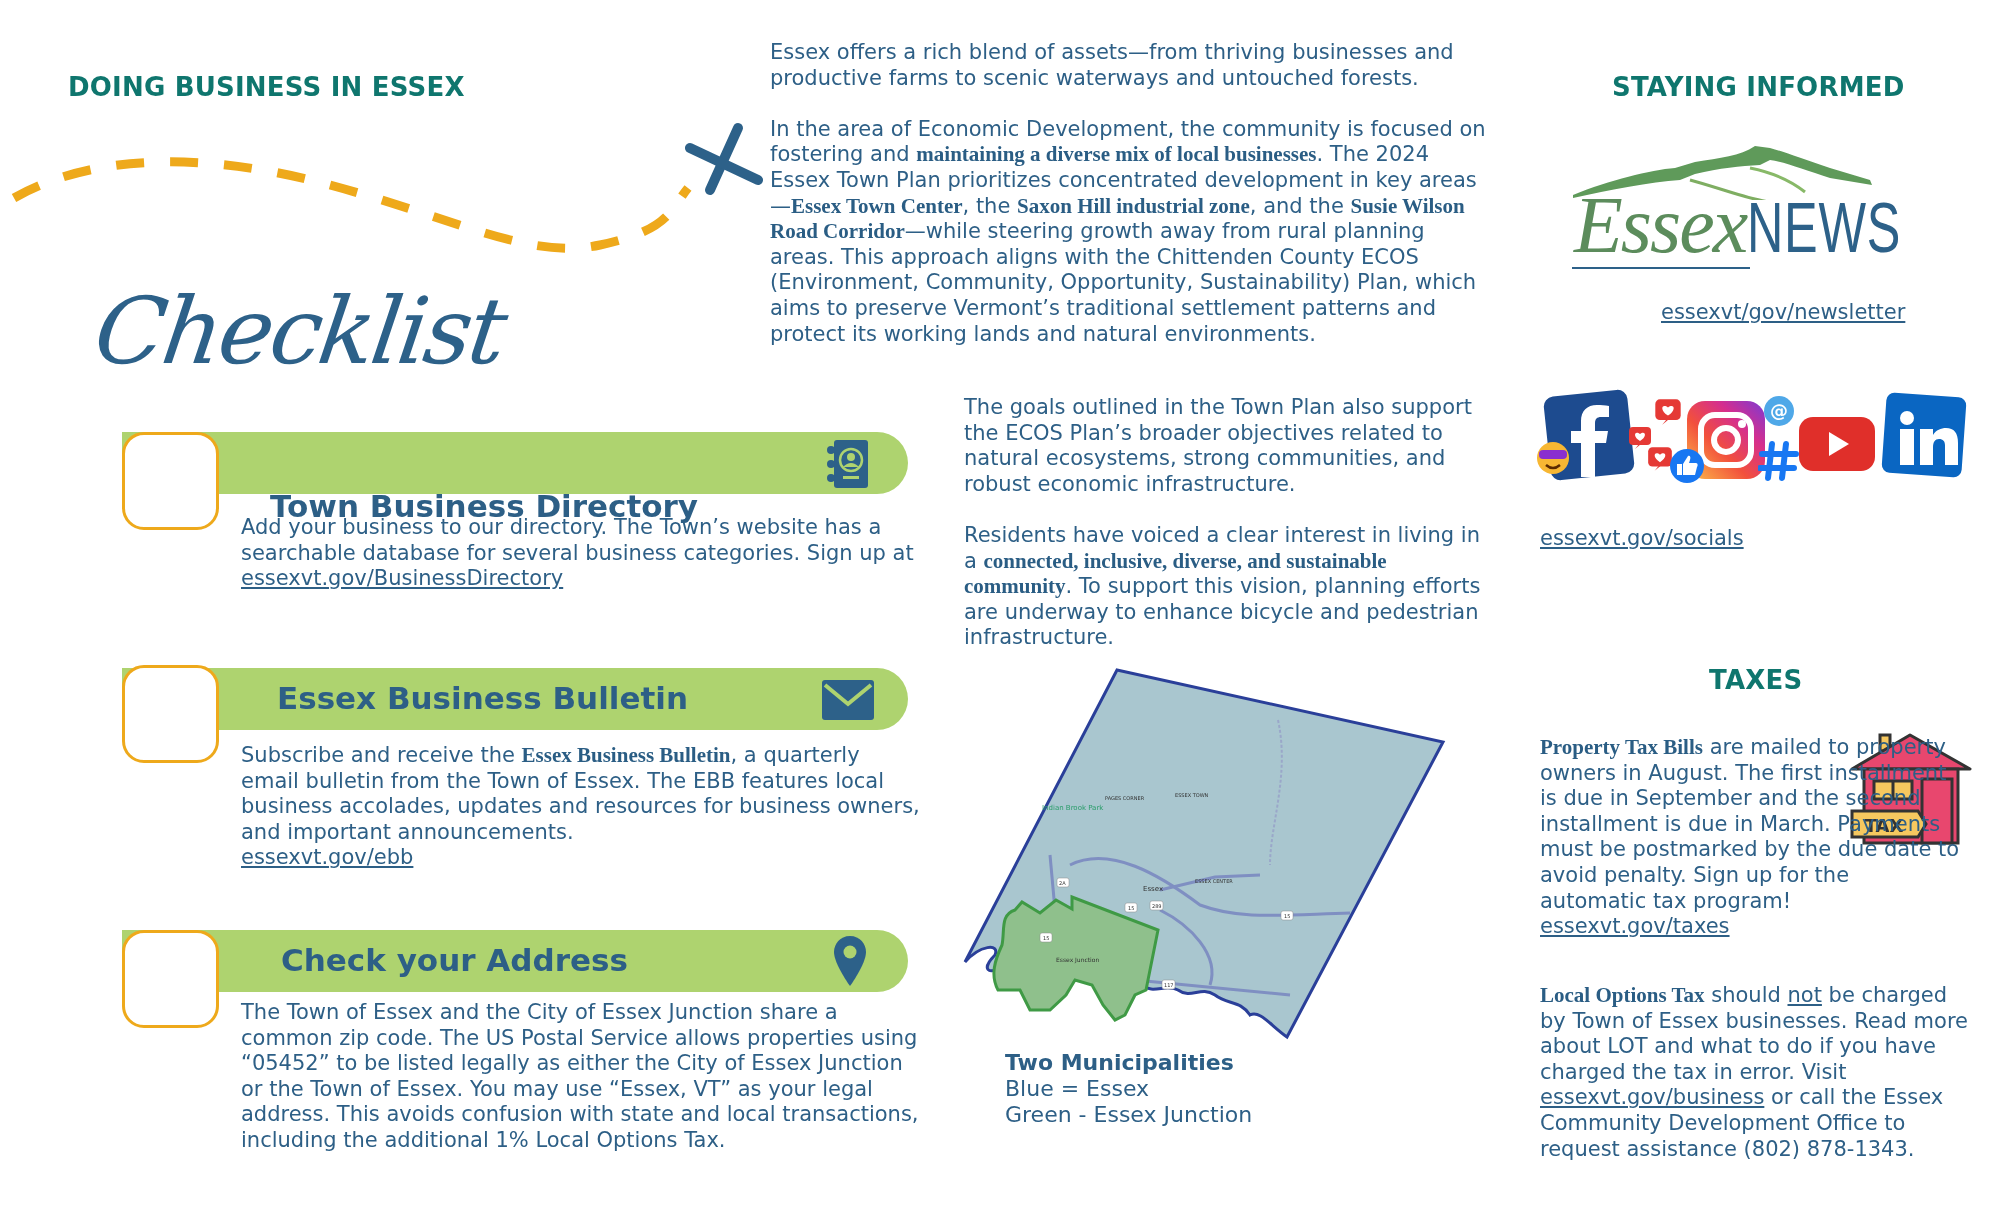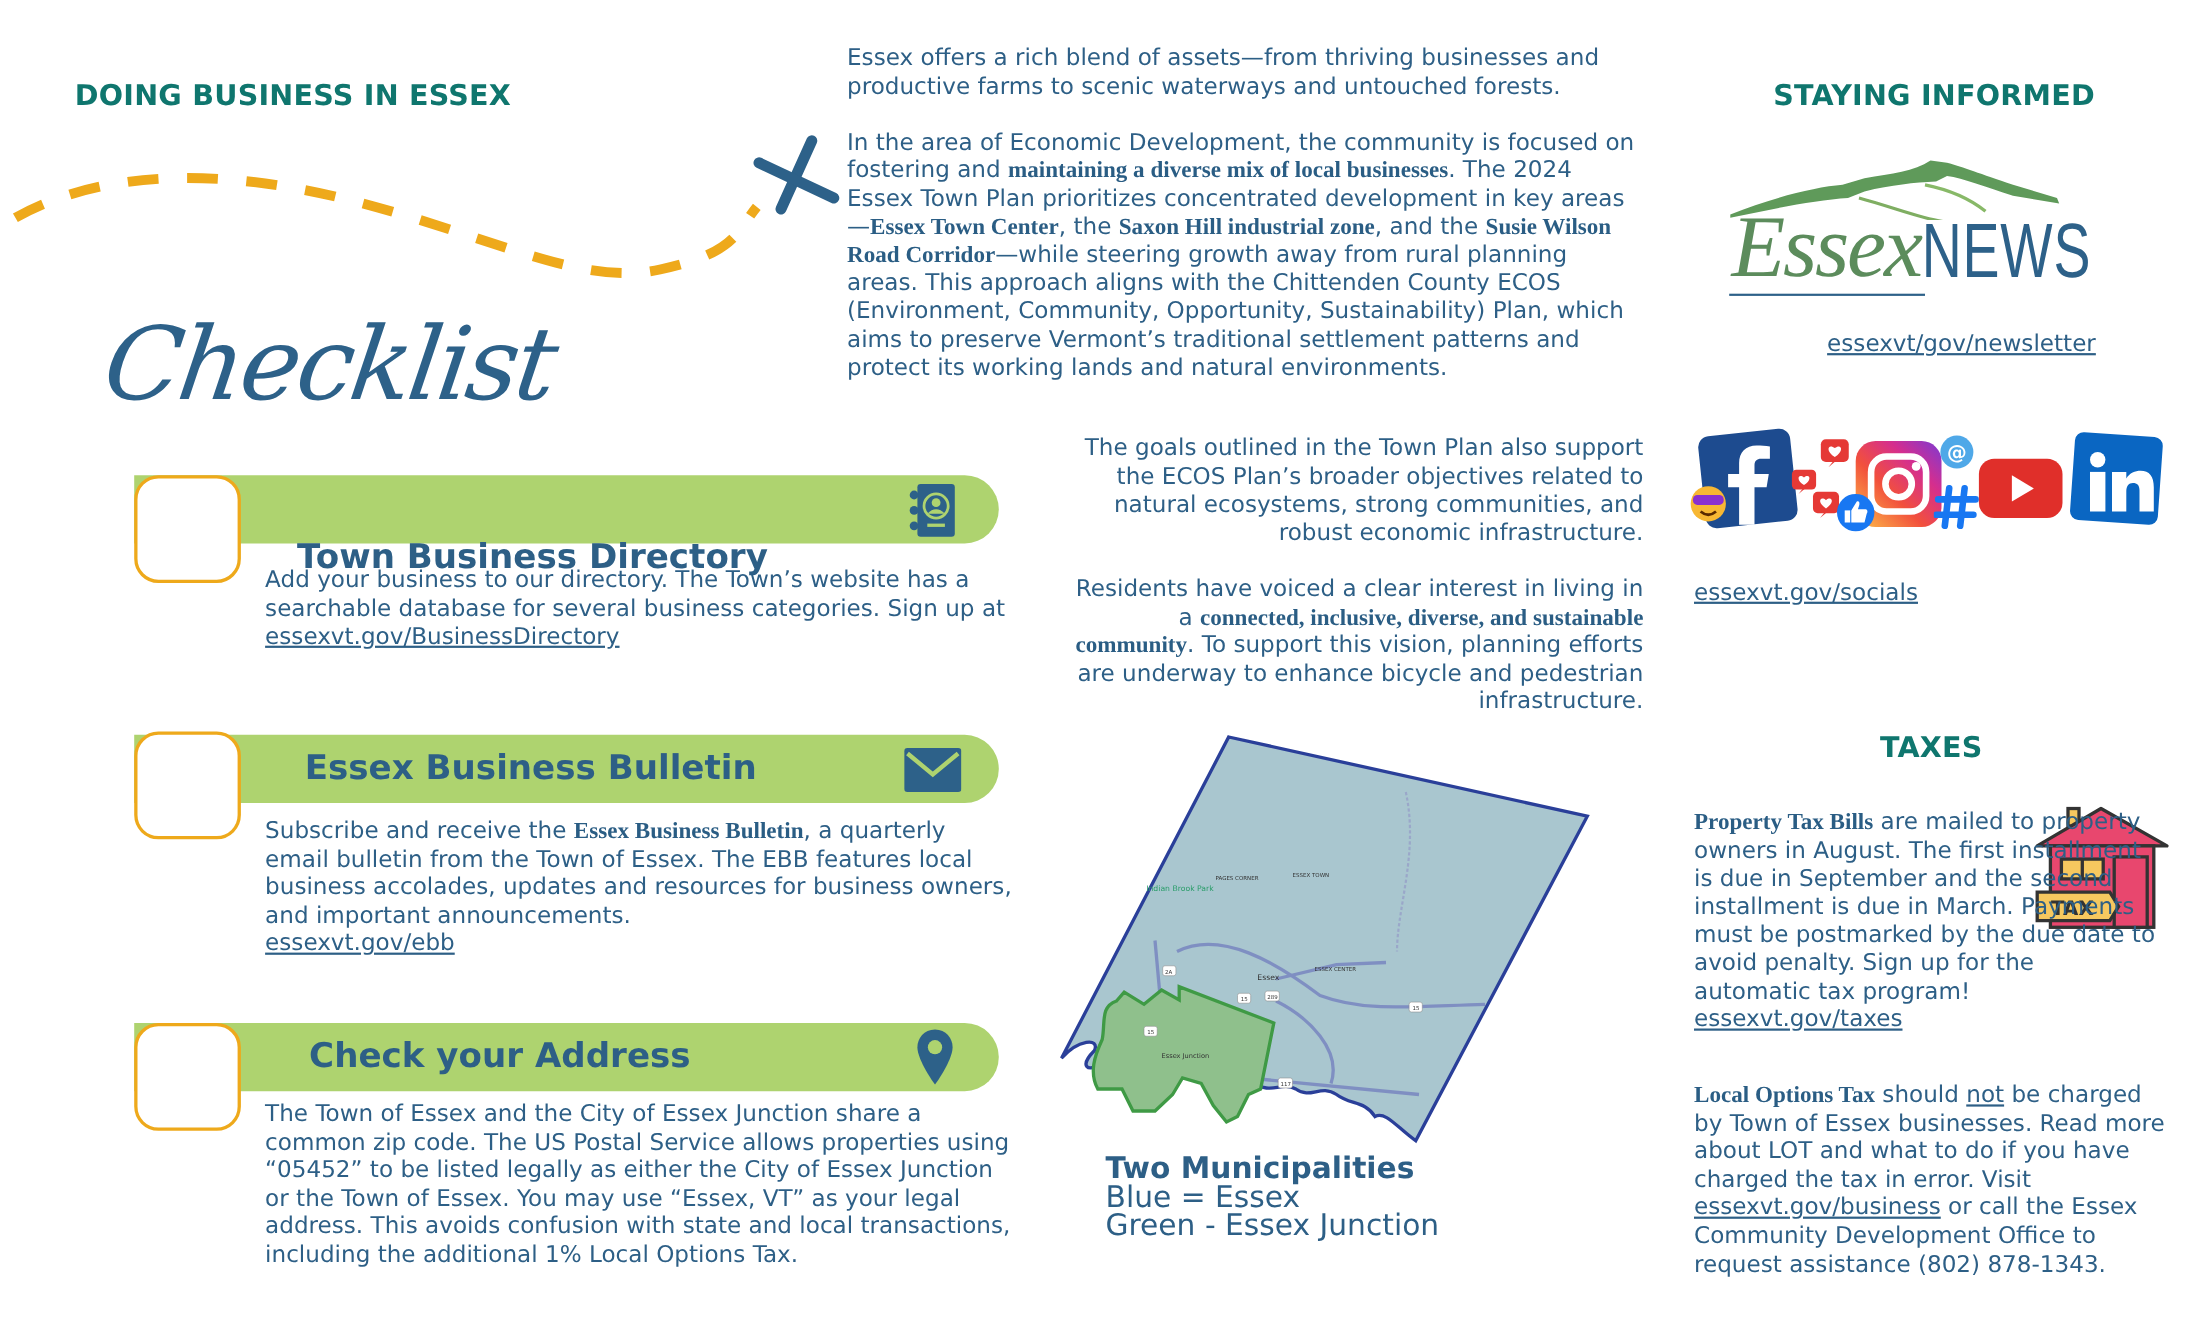--- a/index.html
+++ b/index.html
@@ -17,21 +17,21 @@
   .card-check { position: absolute; left: 122px; width: 97px; height: 98px; background: #fff; border: 3px solid #eea91b; border-radius: 22px; }
   .card-title { position: absolute; font-size: 31px; font-weight: bold; color: #2d5f86; white-space: nowrap; }
   .card-icon { position: absolute; }
   .card-desc { position: absolute; left: 241px; width: 680px; }
 
   .script-title { font-family: "DejaVu Serif", serif; font-style: italic; font-size: 92px; color: #2d6189; letter-spacing: -3px; transform: skewX(-8deg); }
 
   .logo-essex { font-family: "Liberation Serif", serif; font-style: italic; font-size: 80px; color: #5c8c5c; letter-spacing: -2px; }
   .logo-news { font-family: "Liberation Sans", sans-serif; font-size: 70px; color: #2d6189; transform: scaleX(0.72); transform-origin: left; letter-spacing: 1px; font-weight: 300; }
 
-  .map-caption { font-size: 27px; line-height: 26px; color: #2d5f86; }
+  .map-caption { font-size: 22px; line-height: 26px; color: #2d5f86; }
 </style>
 </head>
 <body>
 
 <div class="abs heading-green" style="left:68px; top:72px;">DOING BUSINESS IN ESSEX</div>
 
 <svg class="abs" style="left:0; top:110px;" width="780" height="150">
   <path d="M14 88 C 90 45, 200 40, 330 75 S 530 150, 600 135 S 670 100, 688 78" fill="none" stroke="#eea91b" stroke-width="9" stroke-dasharray="28 26"></path>
   <g>
     <line x1="738" y1="18" x2="710" y2="80" stroke="#2d6189" stroke-width="10" stroke-linecap="round"></line>
@@ -85,21 +85,21 @@
   </svg>
   <div class="card-desc body-text" style="top:1000px;">The Town of Essex and the City of Essex Junction share a common zip code. The US Postal Service allows properties using “05452” to be listed legally as either the City of Essex Junction or the Town of Essex. You may use “Essex, VT” as your legal address. This avoids confusion with state and local transactions, including the additional 1% Local Options Tax.</div>
 </div>
 
 <div class="abs body-text" style="left:770px; top:40px; width:720px;">
   <span>Essex offers a rich blend of assets—from thriving businesses and productive farms to scenic waterways and untouched forests.</span>
   <div class="para-gap"></div>
   <span>In the area of Economic Development, the community is focused on fostering and </span><b>maintaining a diverse mix of local businesses</b><span>. The 2024 Essex Town Plan prioritizes concentrated development in key areas—</span><b>Essex Town Center</b><span>, the </span><b>Saxon Hill industrial zone</b><span>, and the </span><b>Susie Wilson Road Corridor</b><span>—while steering growth away from rural planning areas. This approach aligns with the Chittenden County ECOS (Environment, Community, Opportunity, Sustainability) Plan, which aims to preserve Vermont’s traditional settlement patterns and protect its working lands and natural environments.</span>
 </div>
 
-<div class="abs body-text" style="left:964px; top:395px; width:530px;text-align:right;">
+<div class="abs body-text" style="left:964px; top:395px; width:530px;">
   <span>The goals outlined in the Town Plan also support the ECOS Plan’s broader objectives related to natural ecosystems, strong communities, and robust economic infrastructure.</span>
   <div class="para-gap"></div>
   <span>Residents have voiced a clear interest in living in a </span><b>connected, inclusive, diverse, and sustainable community</b><span>. To support this vision, planning efforts are underway to enhance bicycle and pedestrian infrastructure.</span>
 </div>
 
 <svg class="abs" style="left:960px; top:665px;" width="500" height="380" viewBox="0 0 500 380">
   <path d="M157 5 L483 77 L327 372 C310 360 300 345 290 350 C280 335 268 340 255 330 C240 320 232 335 218 325 C205 318 195 330 180 320 L180 305 L40 302 C30 310 20 305 35 290 C40 278 20 280 5 297 Z" fill="#a9c6cf" stroke="#2a3f99" stroke-width="3"></path>
   <path d="M110 200 C 150 180, 200 210, 240 240 C 280 255, 320 250, 390 248" fill="none" stroke="#7f8fc2" stroke-width="3"></path>
   <path d="M90 190 L100 300" fill="none" stroke="#7f8fc2" stroke-width="3"></path>
   <path d="M200 225 L 255 212 L 300 210" fill="none" stroke="#7f8fc2" stroke-width="3"></path>

